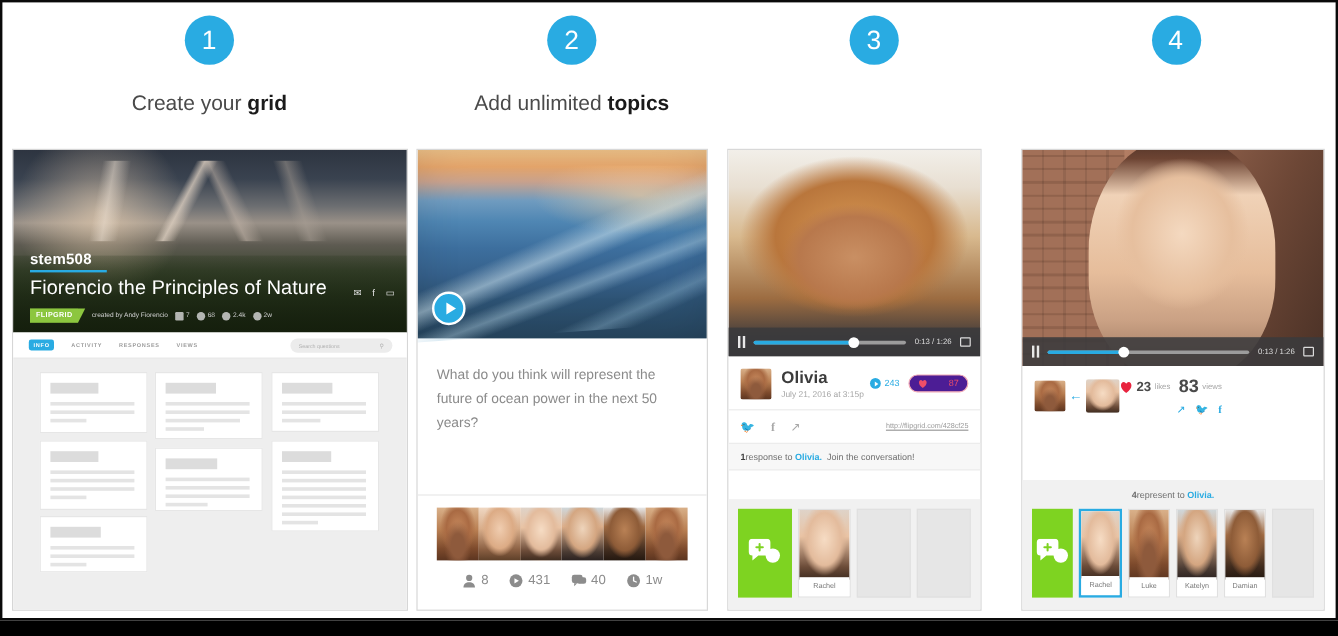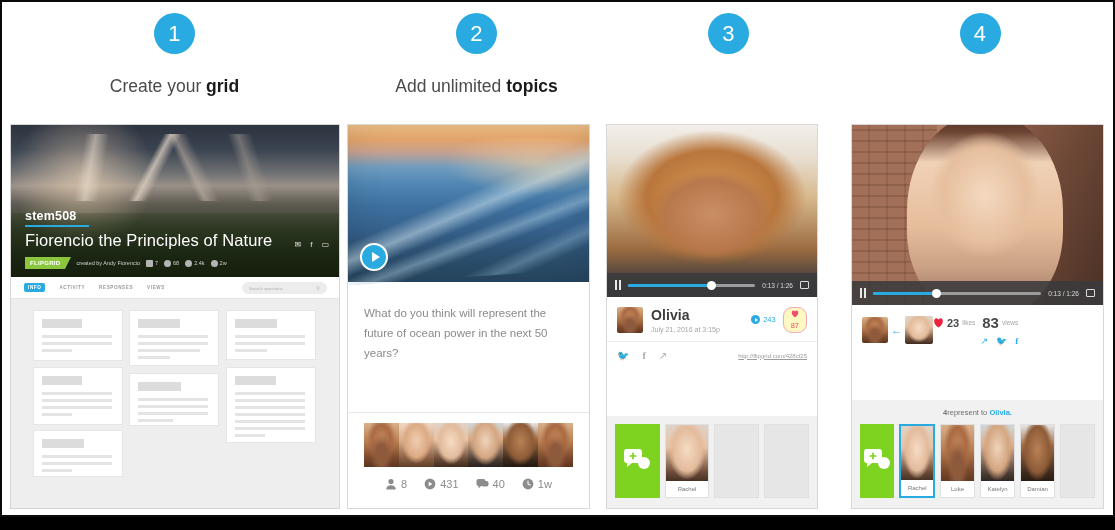--- a/index.html
+++ b/index.html
@@ -166,22 +166,22 @@
   .track .fill{position:absolute;left:0;top:0;height:100%;background:#29abe2;border-radius:2px;}
   .track .knob{position:absolute;top:50%;width:9px;height:9px;margin-top:-4.5px;margin-left:-4.5px;border-radius:50%;background:#fff;}
   .tcode{font-size:6.5px;color:#dcdcdc;white-space:nowrap;}
   .fsicon{width:9px;height:8px;border:1px solid #dcdcdc;border-radius:1px;}
   .meta-row{display:flex;align-items:center;padding:9px 10px 0 10px;position:relative;}
   .av{width:26px;height:26px;border-radius:2px;overflow:hidden;flex:none;}
   .av.big{width:28px;height:28px;}
   .name{font-size:14px;color:#3c3c3c;font-weight:bold;letter-spacing:.1px;}
   .stamp{font-size:7px;color:#a5a5a5;margin-top:2px;}
   .pill{
-    display:inline-flex;align-items:center;gap:3px;border:1px solid #f0a8b6;border-radius:9px;
-    padding:2px 7px;font-size:7.5px;color:#ee4e68;background:#fef9c3;flex-direction:column;
+    display:inline-flex;align-items:center;gap:18px;border:1px solid #f0a8b6;border-radius:9px;
+    padding:2px 7px;font-size:7.5px;color:#ee4e68;background:#4c1d95;
   }
   .viewpill{display:inline-flex;align-items:center;gap:3px;font-size:7.5px;color:#29abe2;}
   .viewpill .pc{width:9px;height:9px;border-radius:50%;background:#29abe2;display:flex;align-items:center;justify-content:center;}
   .viewpill .pc i{width:0;height:0;border-left:3px solid #fff;border-top:2px solid transparent;border-bottom:2px solid transparent;margin-left:1px;}
   .share-row{
     display:flex;align-items:center;gap:13px;padding:8px 10px 7px 10px;
     border-top:1px solid #ececec;margin-top:8px;color:#a8a8a8;font-size:10px;position:relative;
   }
   .share-url{position:absolute;right:10px;font-size:6px;color:#9b9b9b;text-decoration:underline;}
   .convo{
@@ -456,20 +456,23 @@
           </span>
         </div>
 
         <div class="share-row">
           <span>🐦</span>
           <span style="font-weight:bold;font-family:'Liberation Serif',serif;">f</span>
           <span>↗</span>
           <span class="share-url">http://flipgrid.com/428cf25</span>
         </div>
 
+        <div class="convo">
+          <b>1</b><span>response to </span><a>Olivia.</a>&nbsp; <span>Join the conversation!</span>
+        </div>
 
         <div class="resp-strip">
           <div class="tiles">
             <div class="tile add">
               <svg width="28" height="24" viewBox="0 0 28 24">
                 <path d="M1 3 a3 3 0 0 1 3-3 h12 a3 3 0 0 1 3 3 v8 a3 3 0 0 1-3 3 h-7 l-5 4 v-4 h-0 a3 3 0 0 1-3-3 z" fill="#fff"></path>
                 <circle cx="21" cy="14" r="6" fill="#fff"></circle>
                 <path d="M10 4.3 v5.4 M7.3 7 h5.4" stroke="#7ed321" stroke-width="1.7" stroke-linecap="round"></path>
               </svg>
             </div>

